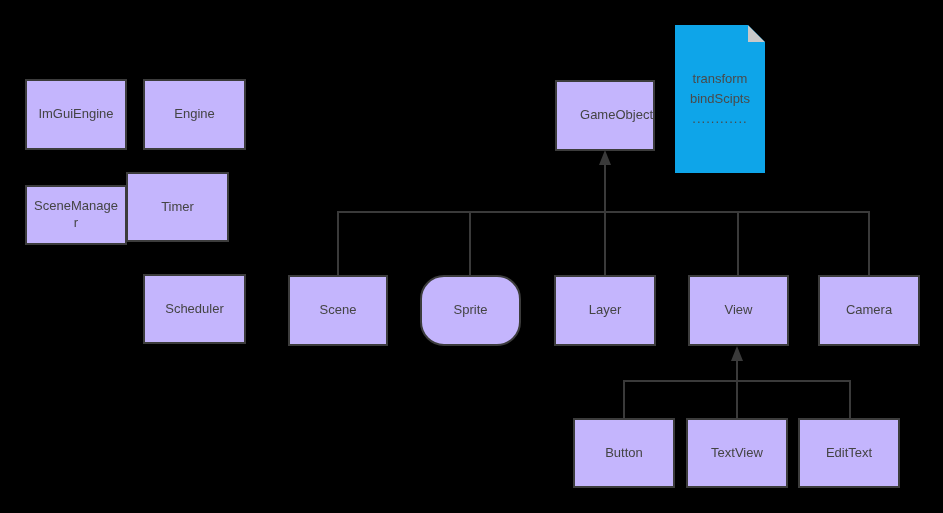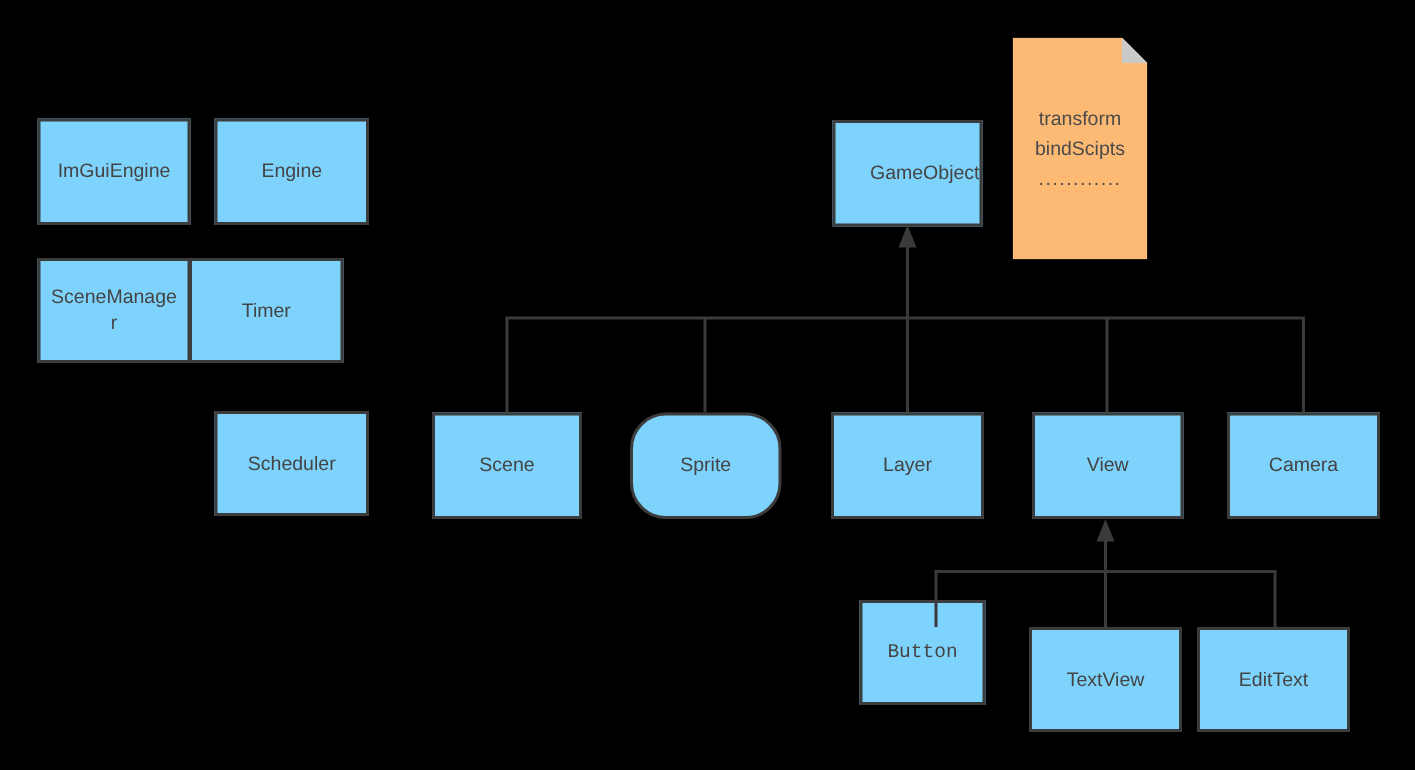--- a/index.html
+++ b/index.html
@@ -7,21 +7,21 @@
     position: relative;
     width: 943px;
     height: 513px;
     background: #000000;
     font-family: "Liberation Sans", sans-serif;
     overflow: hidden;
   }
   .node {
     position: absolute;
     box-sizing: border-box;
-    background: #7dd3fc;
+    background: #c4b5fd;
     border: 2px solid #3c3c3c;
     display: flex;
     align-items: center;
     justify-content: center;
     color: #444444;
     font-size: 13px;
     text-align: center;
   }
   .node .lbl { display: inline-block; line-height: 1.3; }
   .line { position: absolute; background: #3a3a3a; }
@@ -29,21 +29,21 @@
     position: absolute;
     width: 0; height: 0;
     border-left: 6px solid transparent;
     border-right: 6px solid transparent;
     border-bottom: 15px solid #3a3a3a;
   }
   .note {
     position: absolute;
     left: 675px; top: 25px;
     width: 90px; height: 148px;
-    background: #fdba74;
+    background: #0ea5e9;
     color: #4a4a4a;
     font-size: 13px;
     display: flex;
     flex-direction: column;
     align-items: center;
     justify-content: center;
     text-align: center;
     line-height: 1.55;
     clip-path: polygon(0 0, calc(100% - 17px) 0, 100% 17px, 100% 100%, 0 100%);
   }
@@ -52,31 +52,31 @@
     top: 0; right: 0;
     width: 17px; height: 17px;
     background: #c9c9c9;
     clip-path: polygon(0 0, 100% 100%, 0 100%);
   }
   .note .dots { letter-spacing: 1px; }
 
   
   #n-imguiengine  { left: 25px;  top: 79px;  width: 102px; height: 71px; }
   #n-engine       { left: 143px; top: 79px;  width: 103px; height: 71px; }
-  #n-scenemanager { left: 25px;  top: 172px; width: 102px; height: 70px; }
+  #n-scenemanager { left: 25px;  top: 185px; width: 102px; height: 60px; }
   #n-scenemanager .lbl { width: 84px; word-break: break-all; }
   #n-timer        { left: 126px; top: 172px; width: 103px; height: 70px; }
   #n-scheduler    { left: 143px; top: 274px; width: 103px; height: 70px; text-align: center; }
   #n-gameobject   { left: 555px; top: 80px;  width: 100px; height: 71px; justify-content: flex-end; }
   #n-scene        { left: 288px; top: 275px; width: 100px; height: 71px; }
   #n-sprite       { left: 420px; top: 275px; width: 101px; height: 71px; border-radius: 24px; }
   #n-layer        { left: 554px; top: 275px; width: 102px; height: 71px; }
   #n-view         { left: 688px; top: 275px; width: 101px; height: 71px; }
   #n-camera       { left: 818px; top: 275px; width: 102px; height: 71px; }
-  #n-button       { left: 573px; top: 400px; width: 84px; height: 70px; font-family: Liberation Mono, monospace; }
+  #n-button       { left: 573px; top: 418px; width: 102px; height: 70px; }
   #n-textview     { left: 686px; top: 418px; width: 102px; height: 70px; }
   #n-edittext     { left: 798px; top: 418px; width: 102px; height: 70px; }
 
   
   #a-gameobject     { left: 599px; top: 150px; }
   #l-trunk-top      { left: 604px; top: 163px; width: 2px;   height: 112px; }
   #l-bus-top        { left: 337px; top: 211px; width: 533px; height: 2px; }
   #l-drop-scene     { left: 337px; top: 212px; width: 2px;   height: 63px; }
   #l-drop-sprite    { left: 469px; top: 212px; width: 2px;   height: 63px; }
   #l-drop-view      { left: 737px; top: 212px; width: 2px;   height: 63px; }

